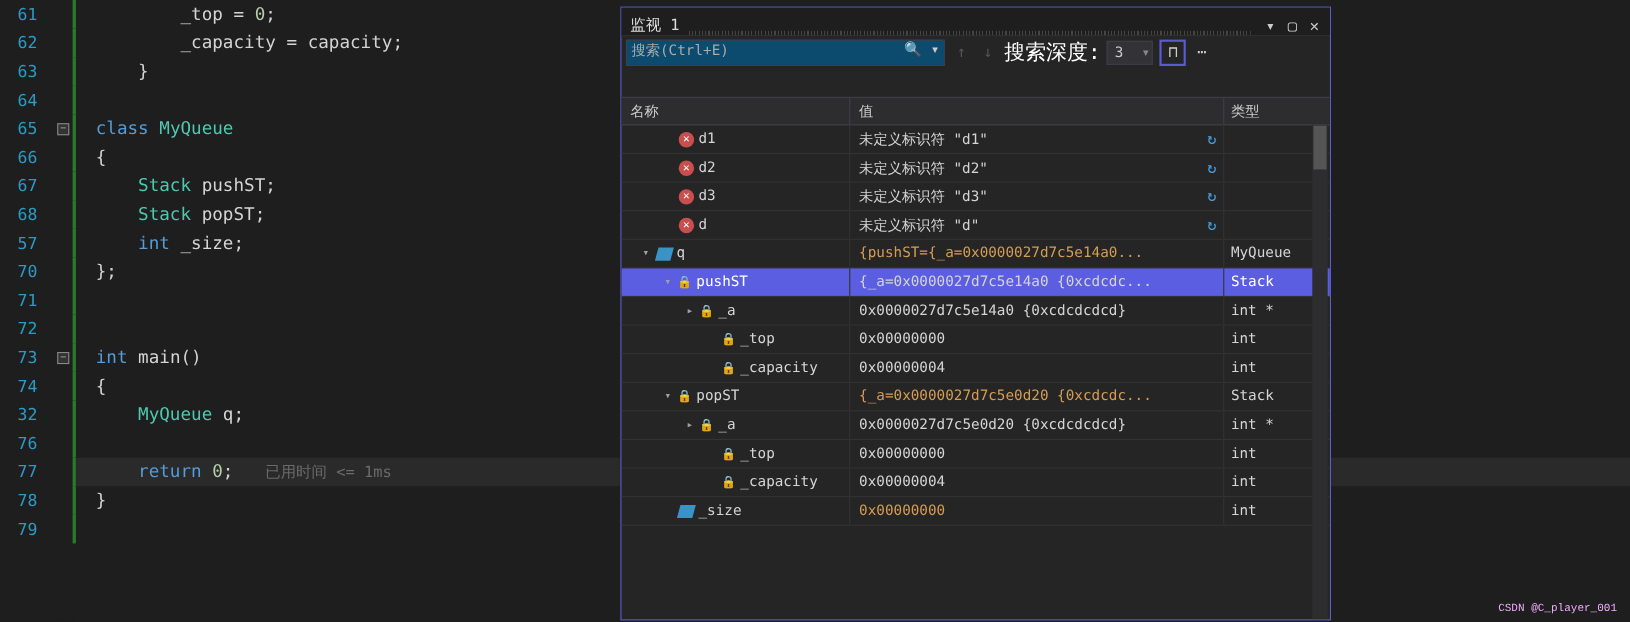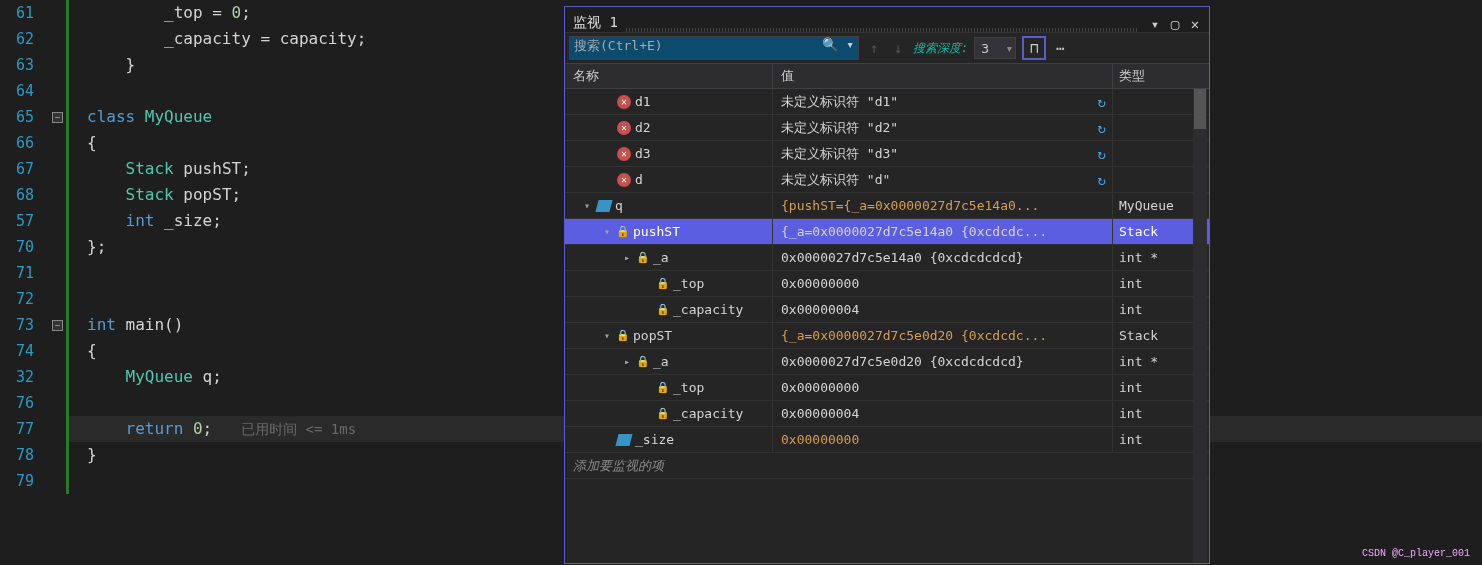--- a/index.html
+++ b/index.html
@@ -101,21 +101,21 @@
   height: 24px;
   background: #0c4a6e;
   border: 1px solid #3f3f46;
   display: flex;
   align-items: flex-start;
   padding: 0 4px;
   color: #aaa;
   font-size: 13px;
 }
 .search-box .sicon { margin-left: auto; color: #ccc; }
-.tb-label { color: #14b8a6; font-size: 12px; font-style: italic; }
+.tb-label { color: #ffffff; font-size: 19px; }
 .tb-arrow { color: #555; width: 18px; text-align:center; }
 .depth-input {
   width: 42px; height: 22px;
   background: #333337;
   border: 1px solid #3f3f46;
   color: #ccc;
   display:flex; align-items:center;
   padding-left:6px;
   font-size:13px;
 }
@@ -129,20 +129,21 @@
 .more-btn { color:#ccc; padding:0 4px; }
 
 .ww-header {
   height: 26px;
   display:flex;
   background: #2d2d30;
   border-top: 1px solid #3f3f46;
   border-bottom: 1px solid #3f3f46;
   color:#ccc;
   font-size: 13px;
+  margin-top: 25px;
 }
 .col-name { flex:0 0 208px; padding-left:8px; border-right:1px solid #3f3f46; display:flex;align-items:center; }
 .col-value { flex:1; padding-left:8px; border-right:1px solid #3f3f46; display:flex;align-items:center; }
 .col-type { flex:0 0 96px; padding-left:6px; display:flex;align-items:center; }
 
 .ww-body { flex:1; overflow:hidden; position:relative; }
 .ww-row {
   height: 26px;
   display:flex;
   align-items:center;
@@ -496,22 +497,19 @@
             <span class="expander"></span>
             <span class="icon-obj"></span>
             <span>_size</span>
           </div>
         </div>
         <div class="col-value">
           <span class="value-warn">0x00000000</span>
         </div>
         <div class="col-type">int</div>
       </div>
-      <div class="ww-row">
-        <div class="col-name prompt-row" style="border:none">添加要监视的项</div>
-      </div>
       <div class="scrollbar">
       <div class="thumb"></div>
     </div>
   </div>
 </div>
 
 <div class="watermark">CSDN @C_player_001</div>
 
 </body></html>

